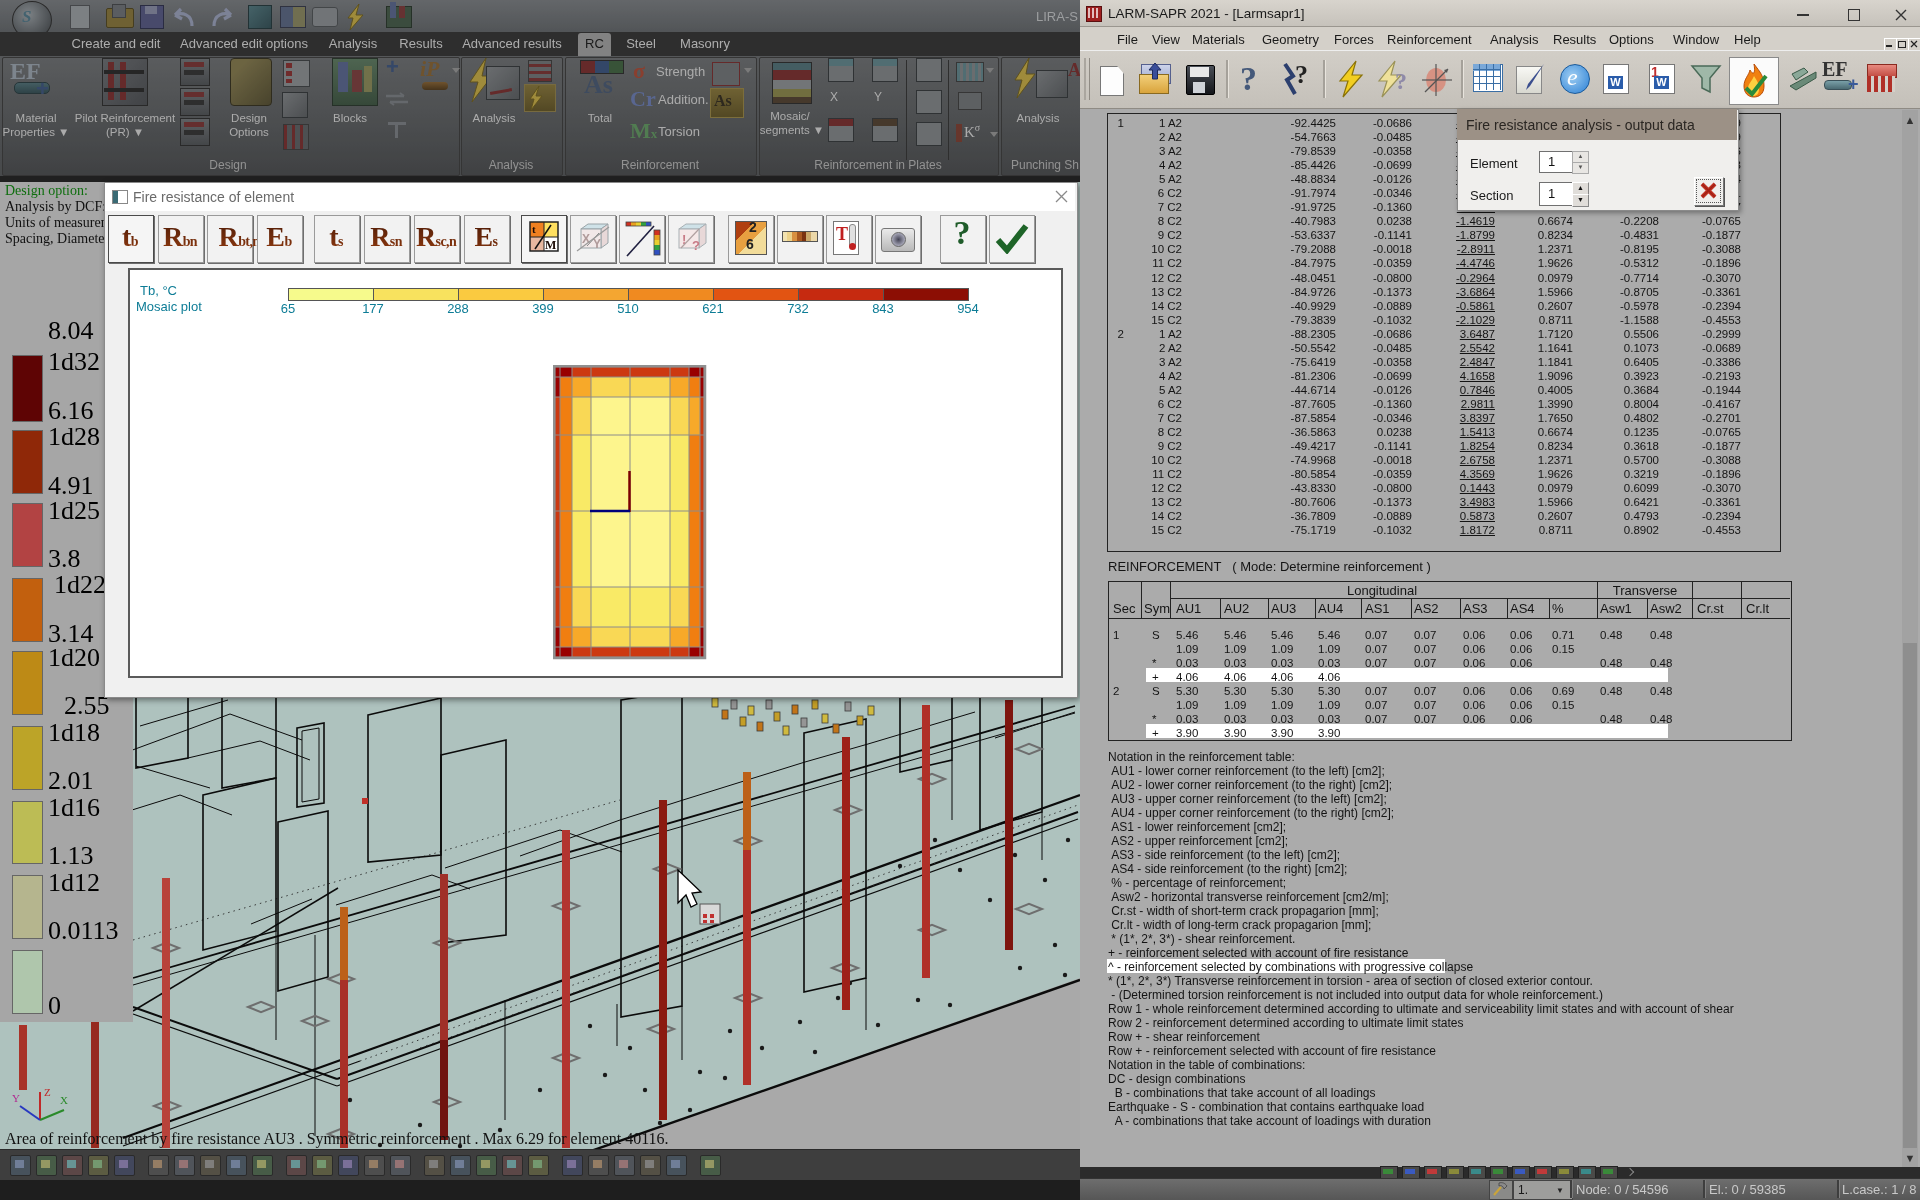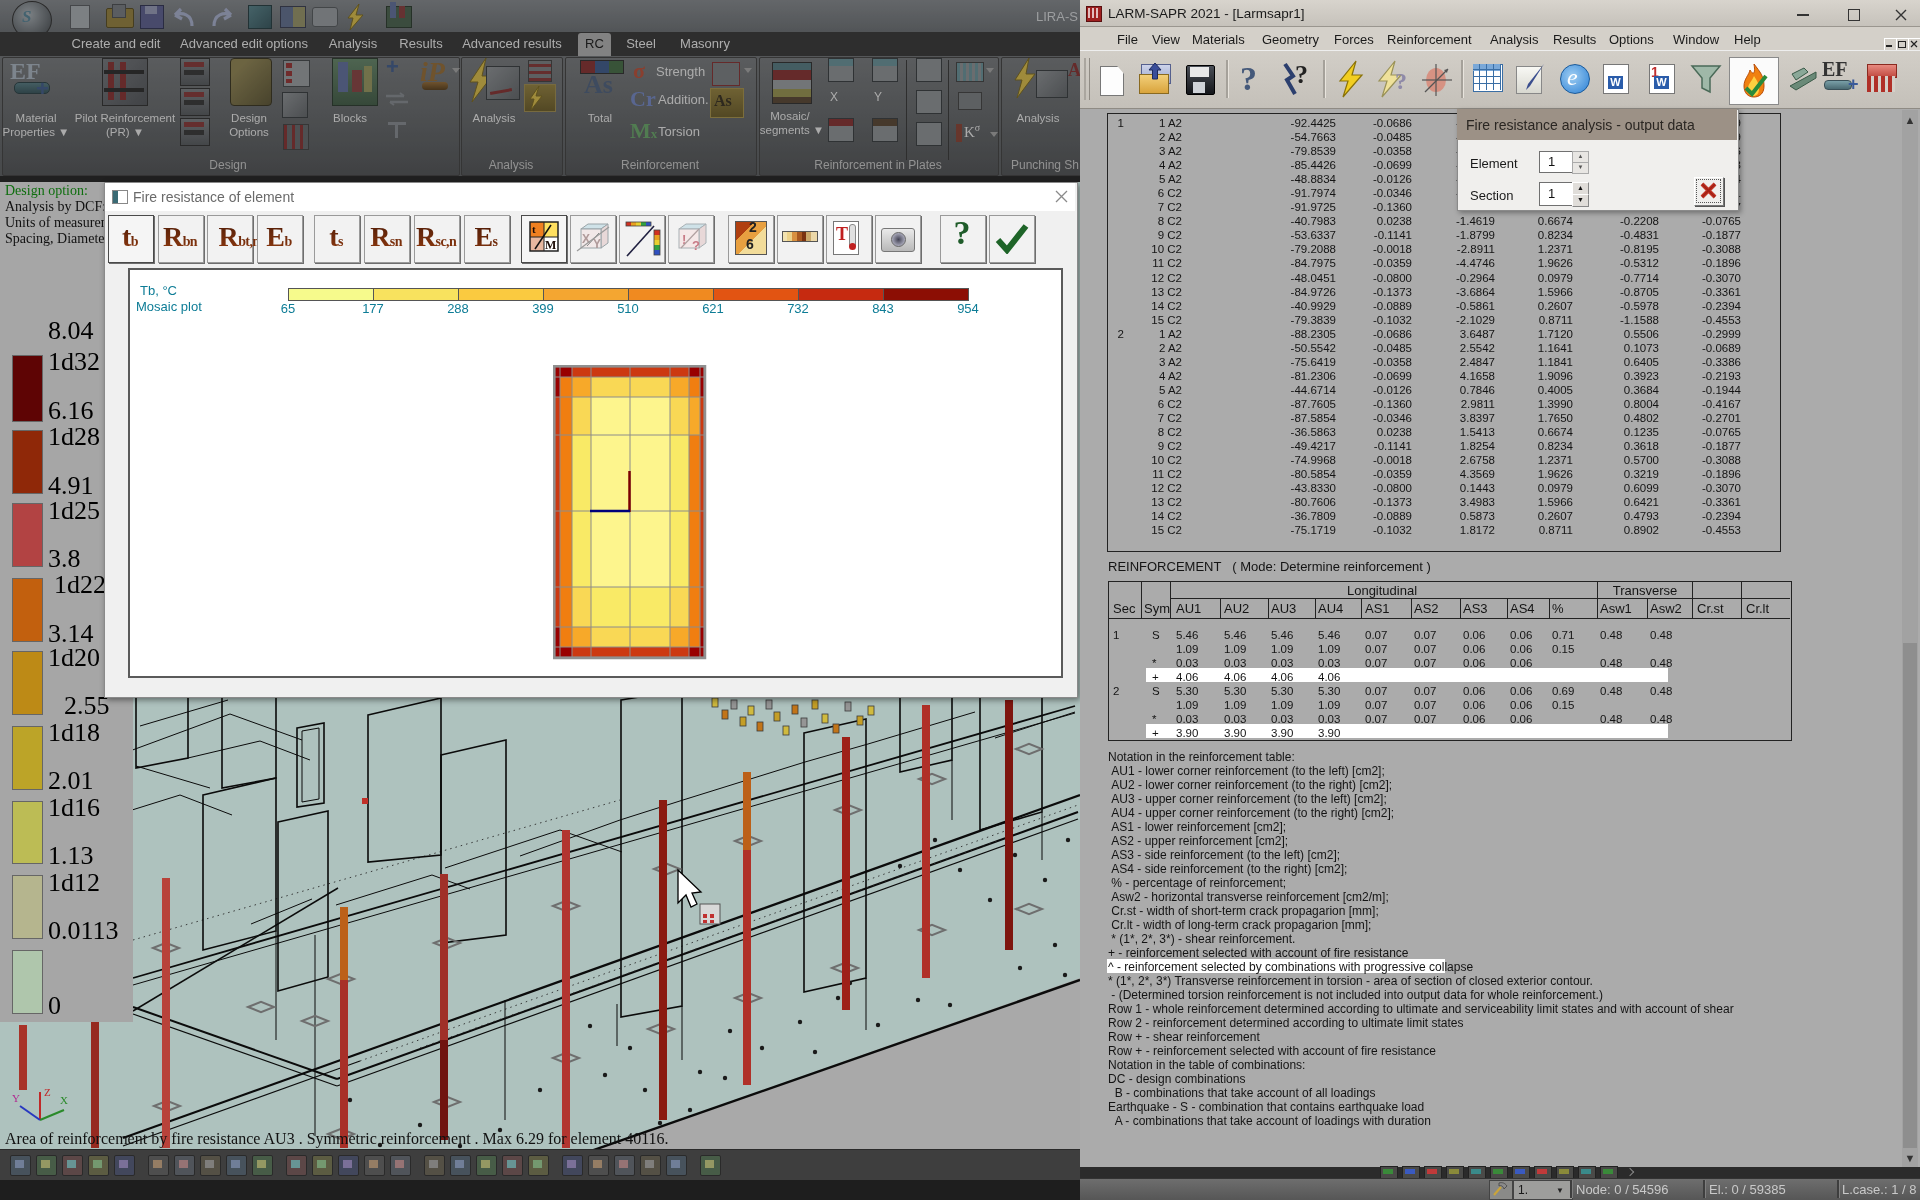--- a/index.html
+++ b/index.html
@@ -91,21 +91,21 @@
 <div class="abs" style="left:352px;top:70px;width:10px;height:22px;background:#8e4040;"></div>
 <div class="abs" style="left:364px;top:66px;width:8px;height:26px;background:#8e8e50;"></div>
 <div class="abs" style="left:350px;top:112px;width:110px;margin-left:-55px;text-align:center;color:#d6d6d6;font-size:11.5px;white-space:nowrap;">Blocks</div>
 <div class="abs" style="left:386px;top:54px;font-size:22px;color:#3d5a8e;font-weight:bold;">+</div>
 <svg class="abs" style="left:384px;top:90px;" width="26" height="18">
         <path d="M2 6 H20 M6 12 H24" stroke="#7d8288" stroke-width="2.5"></path>
         <path d="M20 6 l-4 -3 M6 12 l4 3" stroke="#7d8288" stroke-width="2"></path>
       </svg>
 <div class="abs" style="left:388px;top:122px;width:18px;height:3px;background:#7d8288;"></div>
 <div class="abs" style="left:395px;top:122px;width:3px;height:16px;background:#7d8288;"></div>
-<div class="abs serif" style="left:420px;top:56px;font-size:28px;font-weight:bold;color:#94662a;font-style:italic;">iP</div>
+<div class="abs serif" style="left:420px;top:56px;font-size:22px;font-weight:bold;color:#94662a;font-style:italic;">iP</div>
 <div class="abs" style="left:422px;top:82px;width:26px;height:8px;background:linear-gradient(#94662a,#5c3f1a);border-radius:4px;"></div>
 <div class="abs" style="left:452px;top:68px;width:0;height:0;border-left:4px solid transparent;border-right:4px solid transparent;border-top:5px solid #999;"></div>
 <svg class="abs" style="left:466px;top:58px;" width="30" height="44">
         <path d="M20 0 L4 24 L12 24 L6 44 L26 18 L16 18 Z" fill="#cfae2e" stroke="#7a6614"></path>
       </svg>
 <div class="abs" style="left:486px;top:66px;width:32px;height:32px;background:linear-gradient(135deg,#84888c,#5e6266);border:1px solid #3a3e42;"></div>
 <div class="abs" style="left:490px;top:90px;width:22px;height:3px;background:#8e3030;transform:rotate(-10deg);"></div>
 <div class="abs" style="left:494px;top:112px;width:110px;margin-left:-55px;text-align:center;color:#d6d6d6;font-size:11.5px;white-space:nowrap;">Analysis</div>
 <div class="abs" style="left:528px;top:60px;width:22px;height:20px;background:repeating-linear-gradient(0deg,#8e3535 0 3px,#74787c 3px 7px);border:1px solid #444;"></div>
 <div class="abs" style="left:524px;top:84px;width:30px;height:26px;background:linear-gradient(#8f7a30,#6b5a20);border:1px solid #9a8440;"></div>
@@ -823,21 +823,21 @@
       <div>-0.0346</div>
       <div>0.0238</div>
       <div>-0.1141</div>
       <div>-0.0018</div>
       <div>-0.0359</div>
       <div>-0.0800</div>
       <div>-0.1373</div>
       <div>-0.0889</div>
       <div>-0.1032</div>
     </div>
-<div class="abs" style="left:1375px;top:116px;width:120px;text-align:right;font-size:11.5px;line-height:14.05px;color:#141414;">
+<div class="abs" style="left:1375px;top:116px;width:120px;text-align:right;font-size:11.5px;line-height:14.05px;color:#141414;text-decoration:underline;">
       <div>-3.6487</div>
       <div>-2.5542</div>
       <div>-2.4847</div>
       <div>-4.1658</div>
       <div>-0.7846</div>
       <div>-3.8397</div>
       <div>-2.9811</div>
       <div>-1.4619</div>
       <div>-1.8799</div>
       <div>-2.8911</div>

